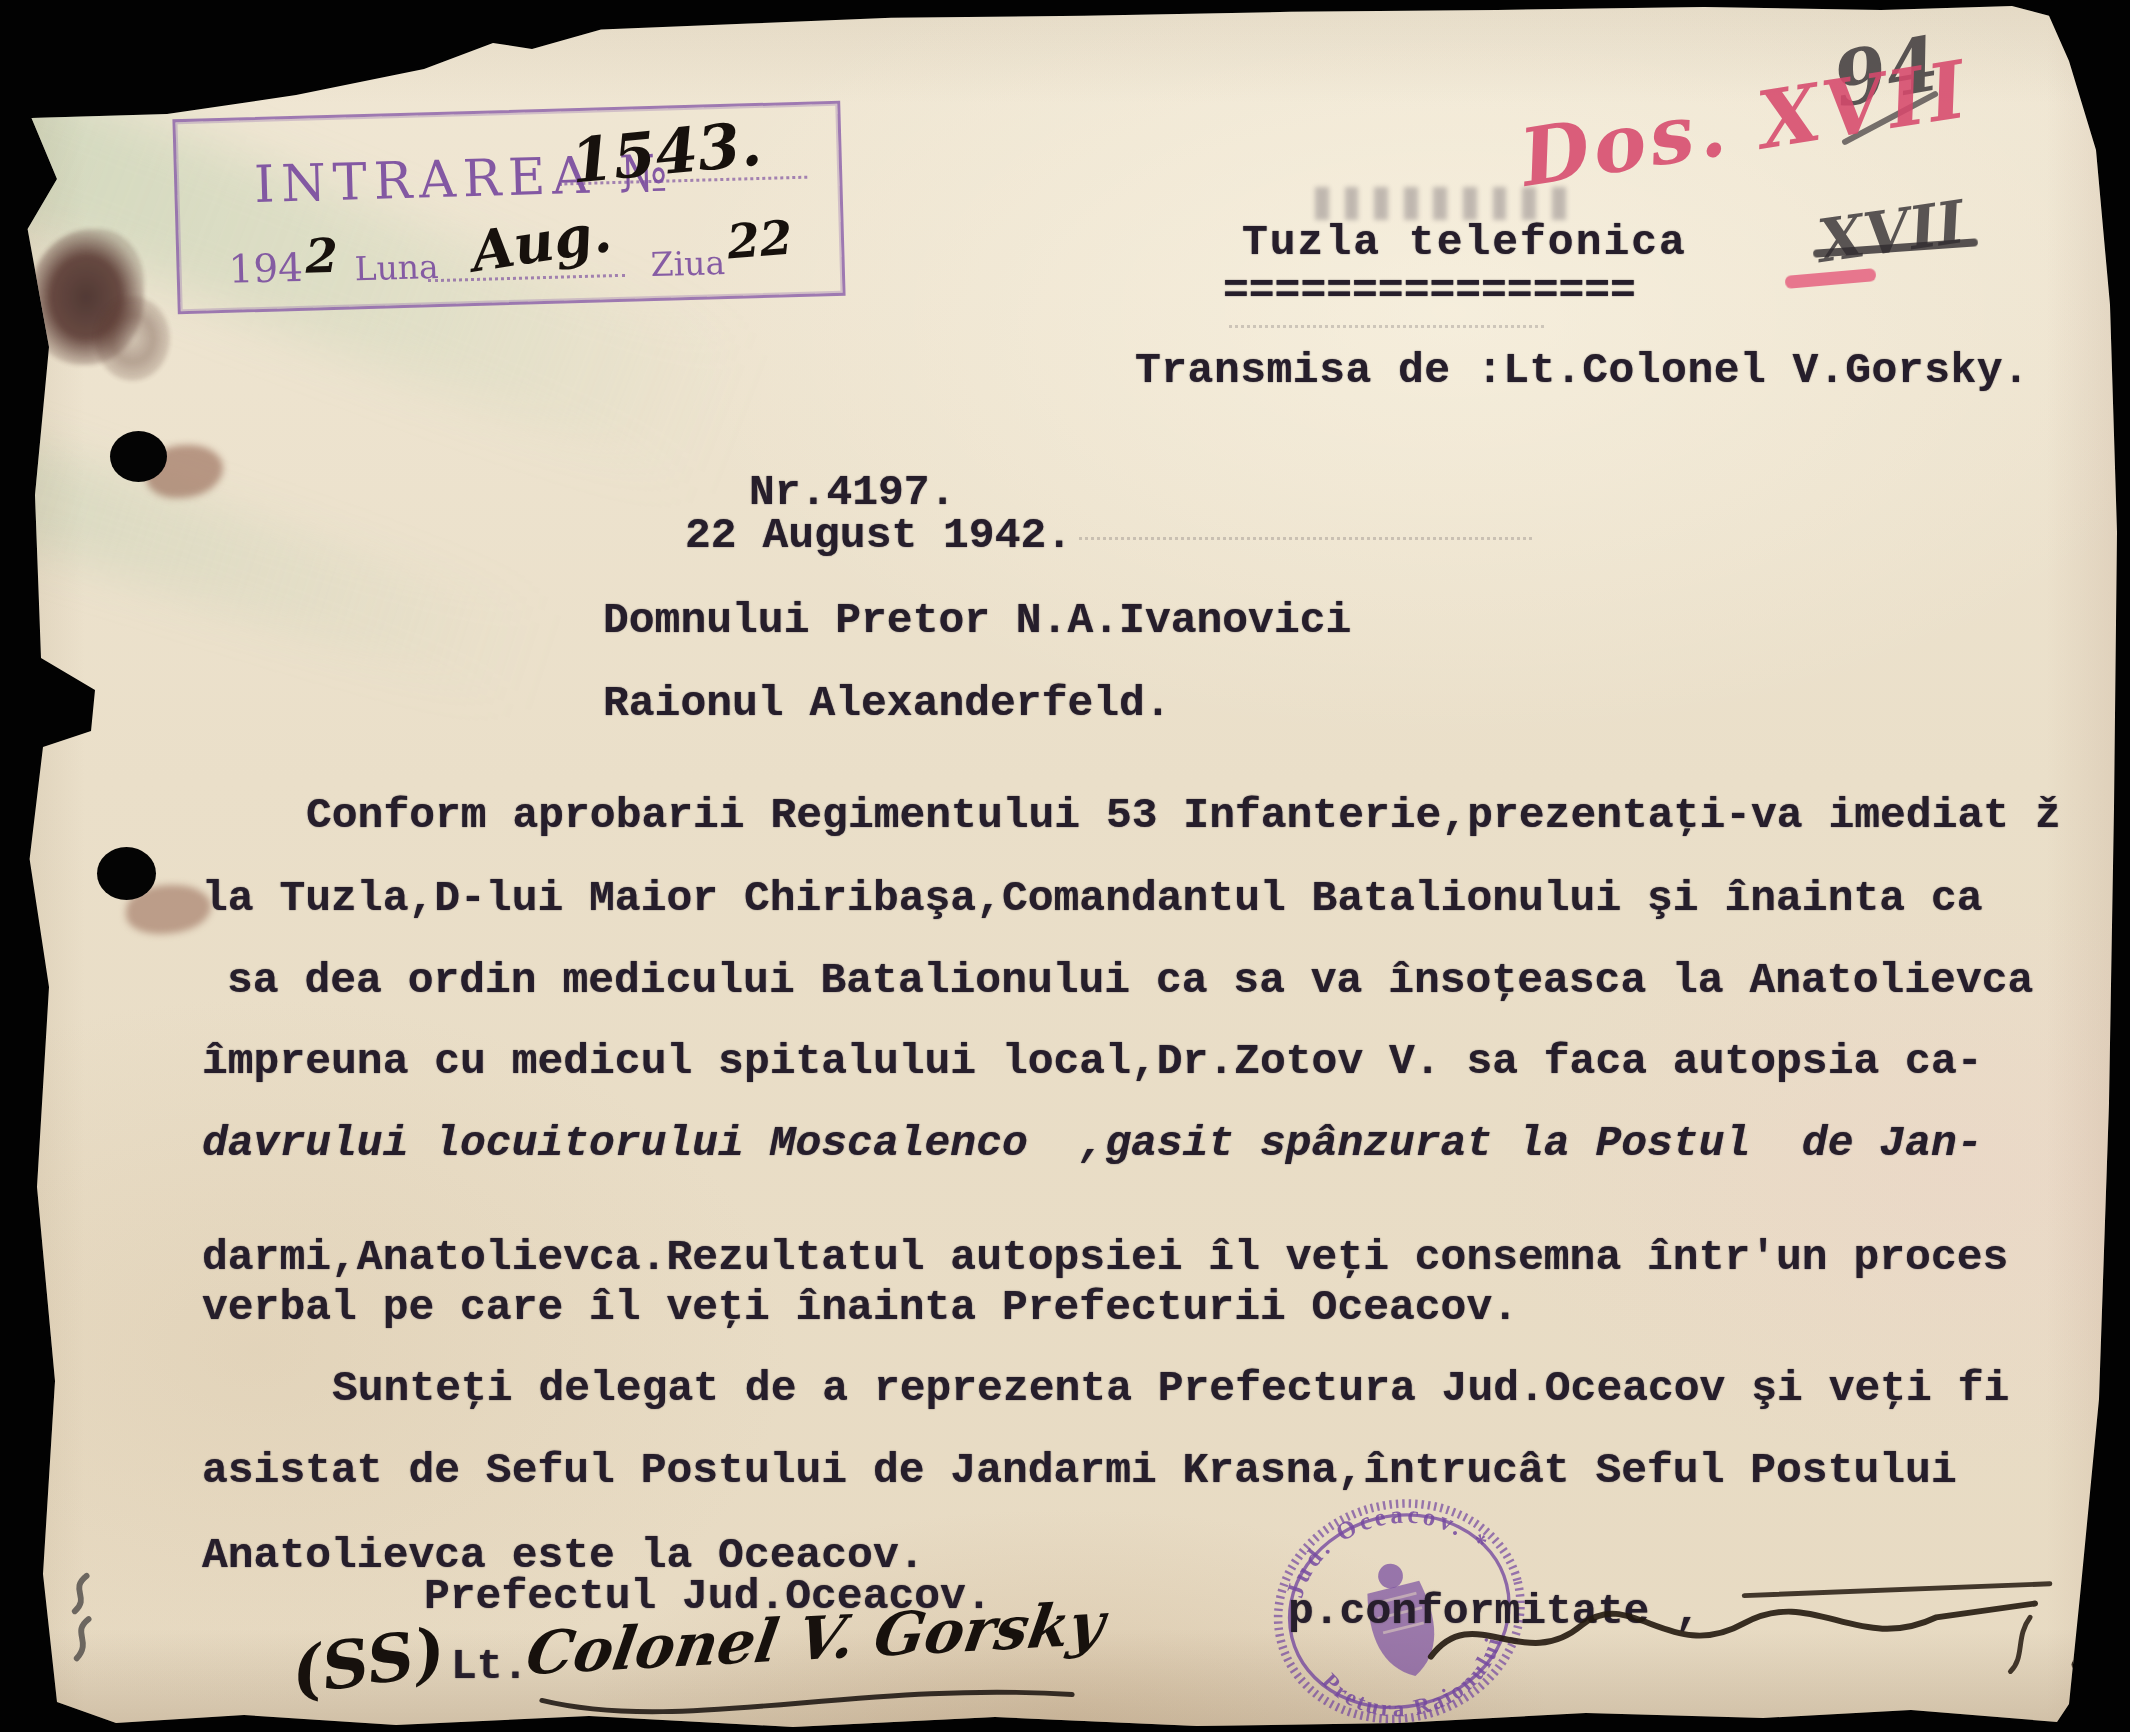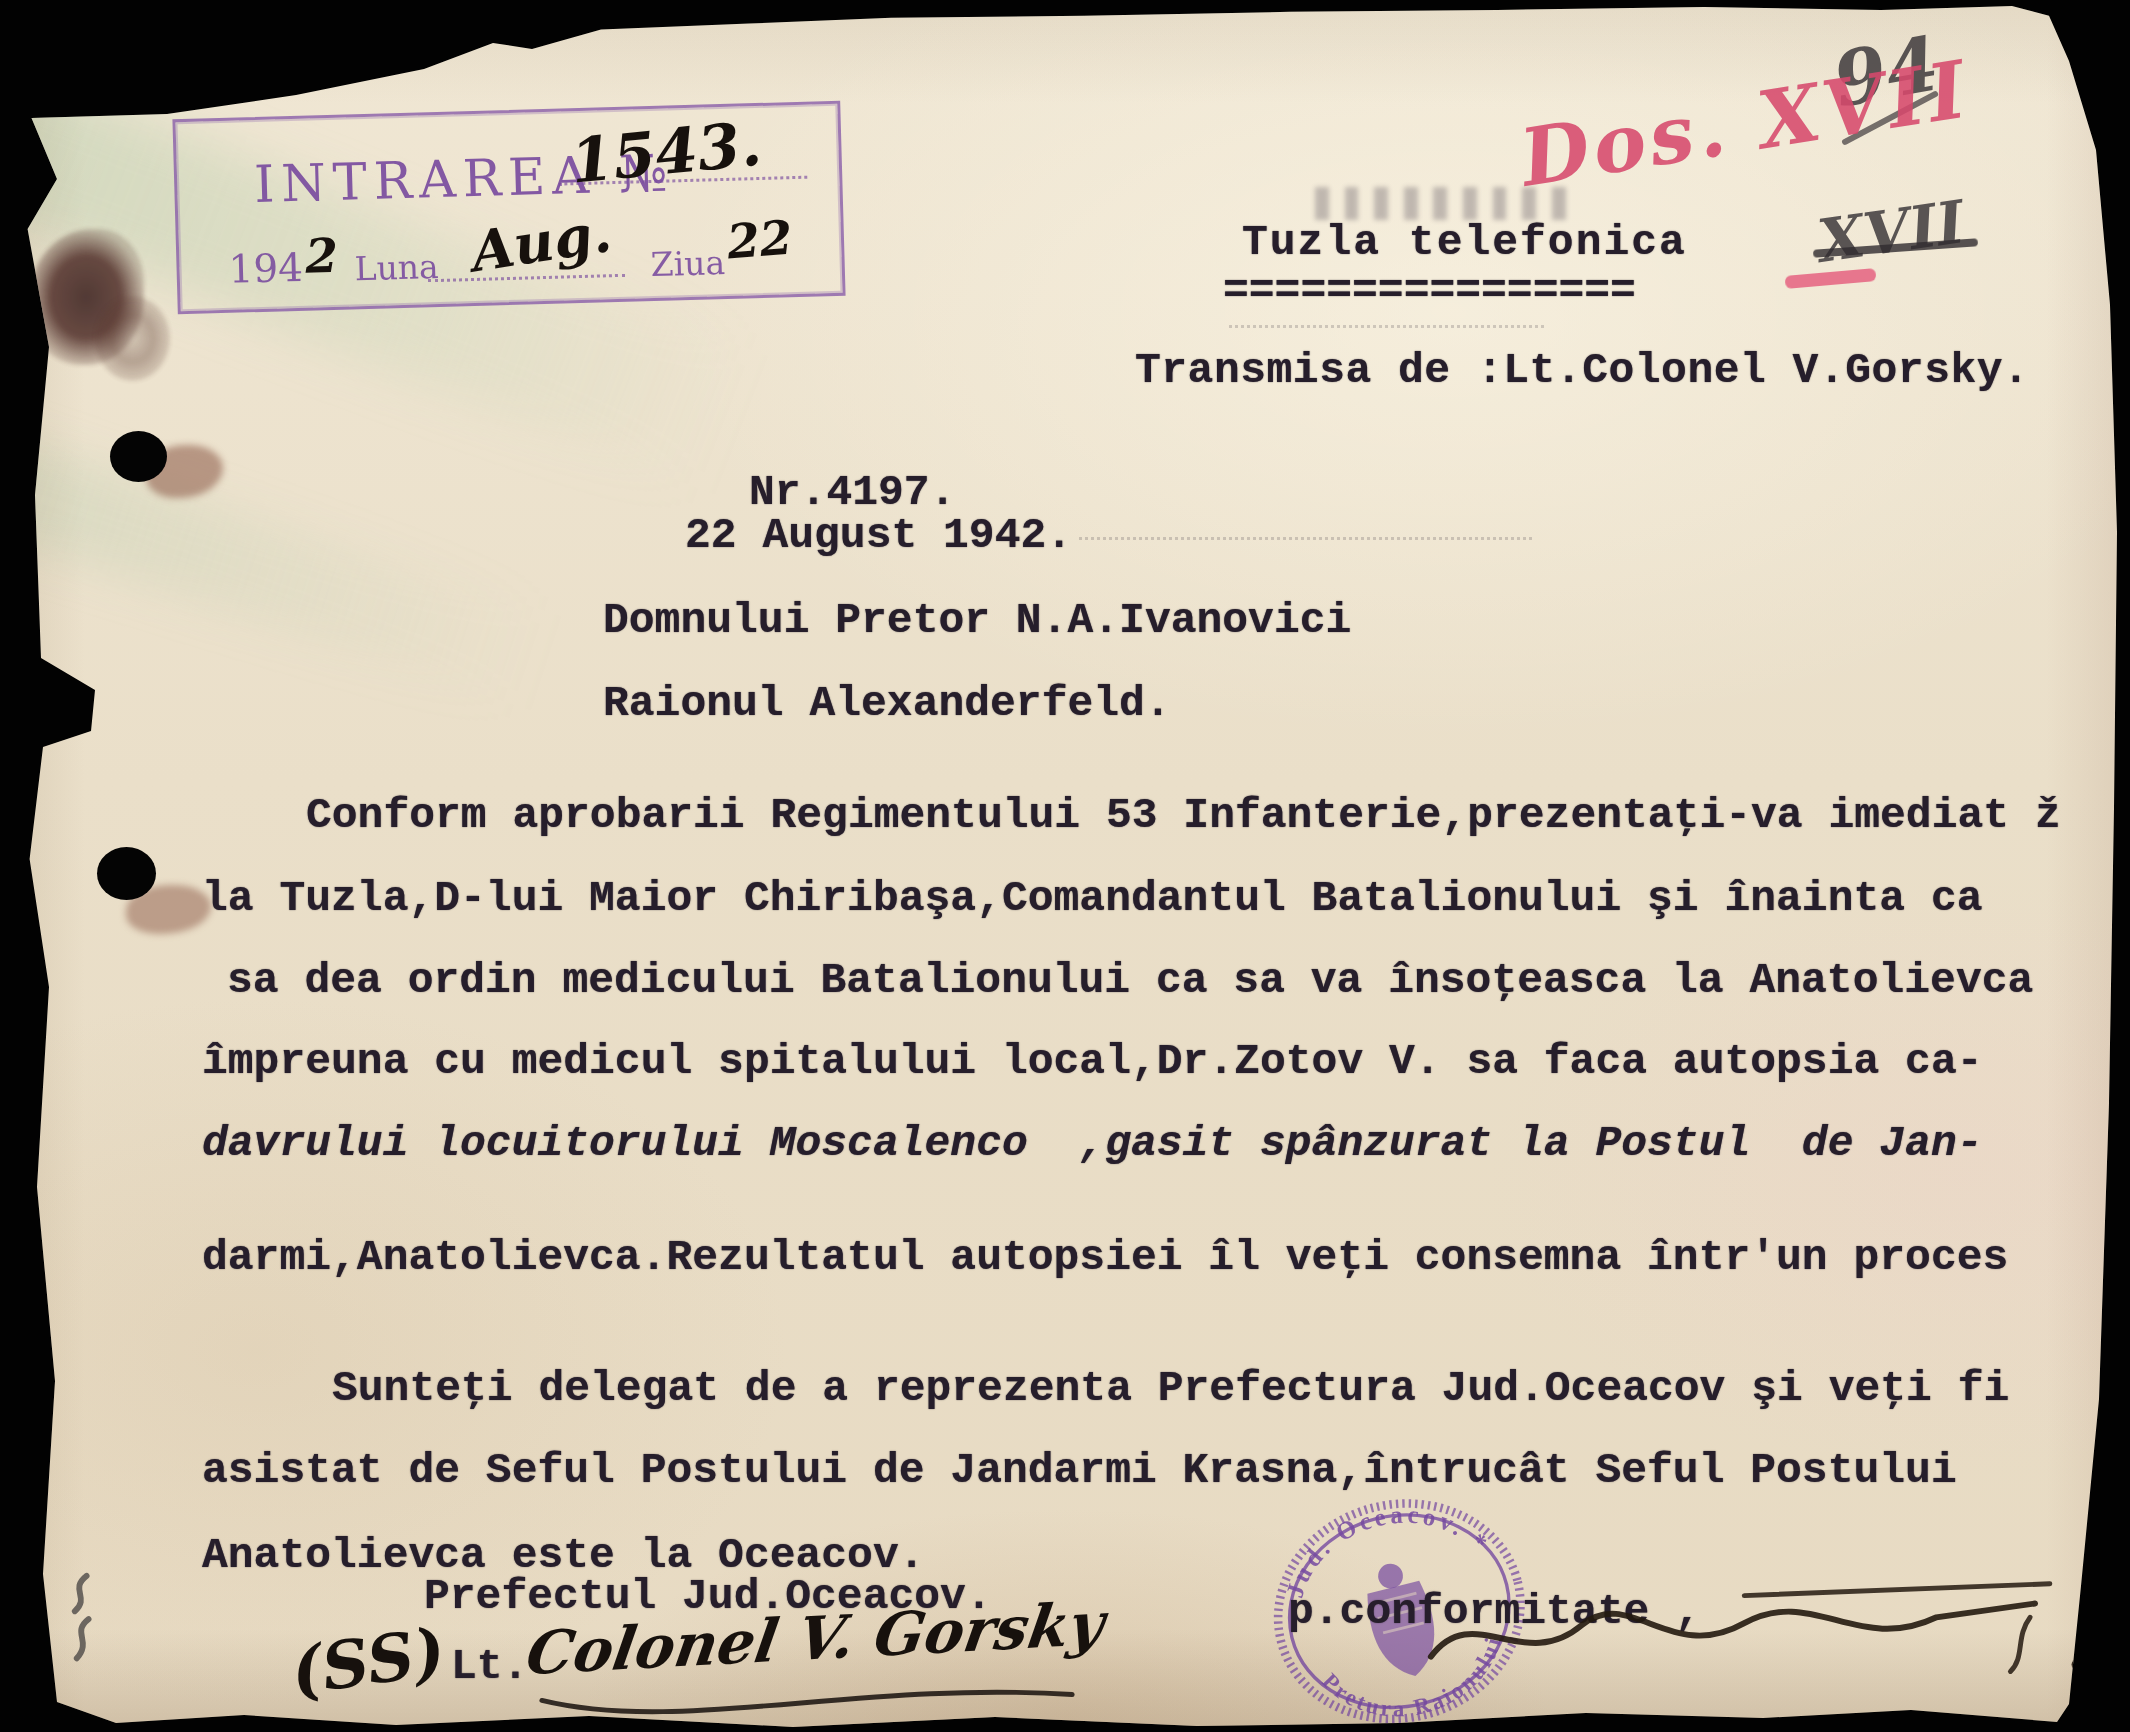--- a/index.html
+++ b/index.html
@@ -139,20 +139,21 @@
     <div class="typed" style="left:685px;top:512px;">22 August 1942.</div>
     <div class="typed" style="left:603px;top:597px;">Domnului Pretor N.A.Ivanovici</div>
     <div class="typed" style="left:603px;top:680px;">Raionul Alexanderfeld.</div>
 
     <div class="typed bodyline l1">Conform aprobarii Regimentului 53 Infanterie,prezentaţi-va imediat ž</div>
     <div class="typed bodyline l2">la Tuzla,D-lui Maior Chiribaşa,Comandantul Batalionului şi înainta ca</div>
     <div class="typed bodyline l3">sa dea ordin medicului Batalionului ca sa va însoţeasca la Anatolievca</div>
     <div class="typed bodyline l4">împreuna cu medicul spitalului local,Dr.Zotov V. sa faca autopsia ca-</div>
     <div class="typed bodyline l5">davrului locuitorului Moscalenco  ,gasit spânzurat la Postul  de Jan-</div>
     <div class="typed bodyline l6">darmi,Anatolievca.Rezultatul autopsiei îl veţi consemna într'un proces</div>
+    <div class="typed bodyline l7">verbal pe care îl veţi înainta Prefecturii Oceacov.</div>
     <div class="typed bodyline l8">Sunteţi delegat de a reprezenta Prefectura Jud.Oceacov şi veţi fi</div>
     <div class="typed bodyline l9">asistat de Seful Postului de Jandarmi Krasna,întrucât Seful Postului</div>
     <div class="typed bodyline l10">Anatolievca este la Oceacov.</div>
 
     <div class="typed" style="left:424px;top:1573px;">Prefectul Jud.Oceacov.</div>
     <div class="hand" style="left:291px;top:1623px;font-size:65px;transform:rotate(-8deg);">(SS)</div>
     <div class="typed" style="left:451px;top:1643px;">Lt.</div>
     <div class="hand" style="left:527px;top:1604px;font-size:59px;transform:rotate(-3deg) skewX(-12deg);">Colonel V. Gorsky</div>
     <svg class="sig-svg" style="left:532px;top:1663px;" width="552" height="69" viewBox="0 0 560 70">
       <path d="M10,38 C150,72 330,18 548,32" fill="none" stroke="#17110d" stroke-width="5" stroke-linecap="round" opacity=".85"></path>

